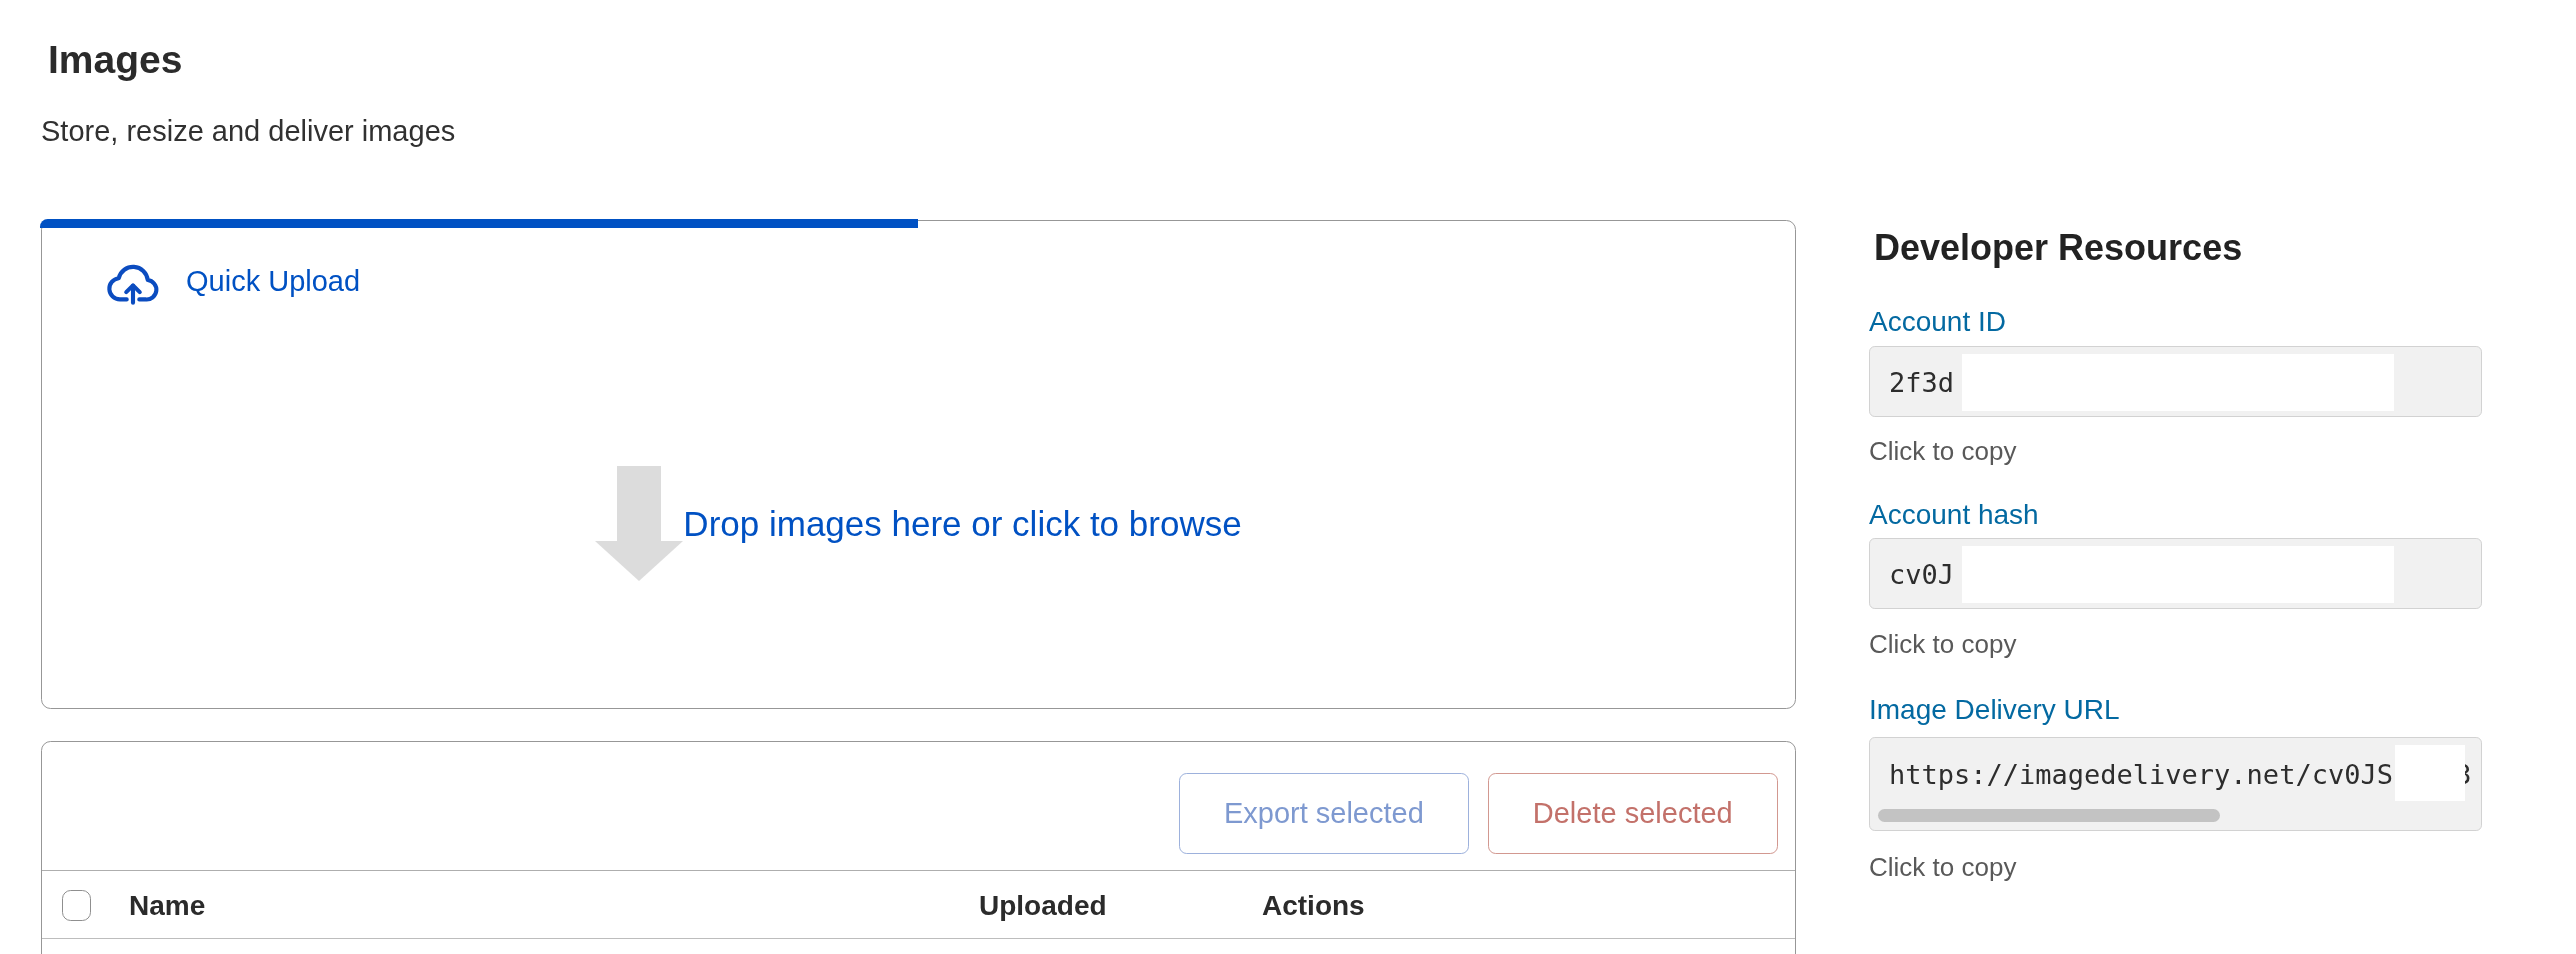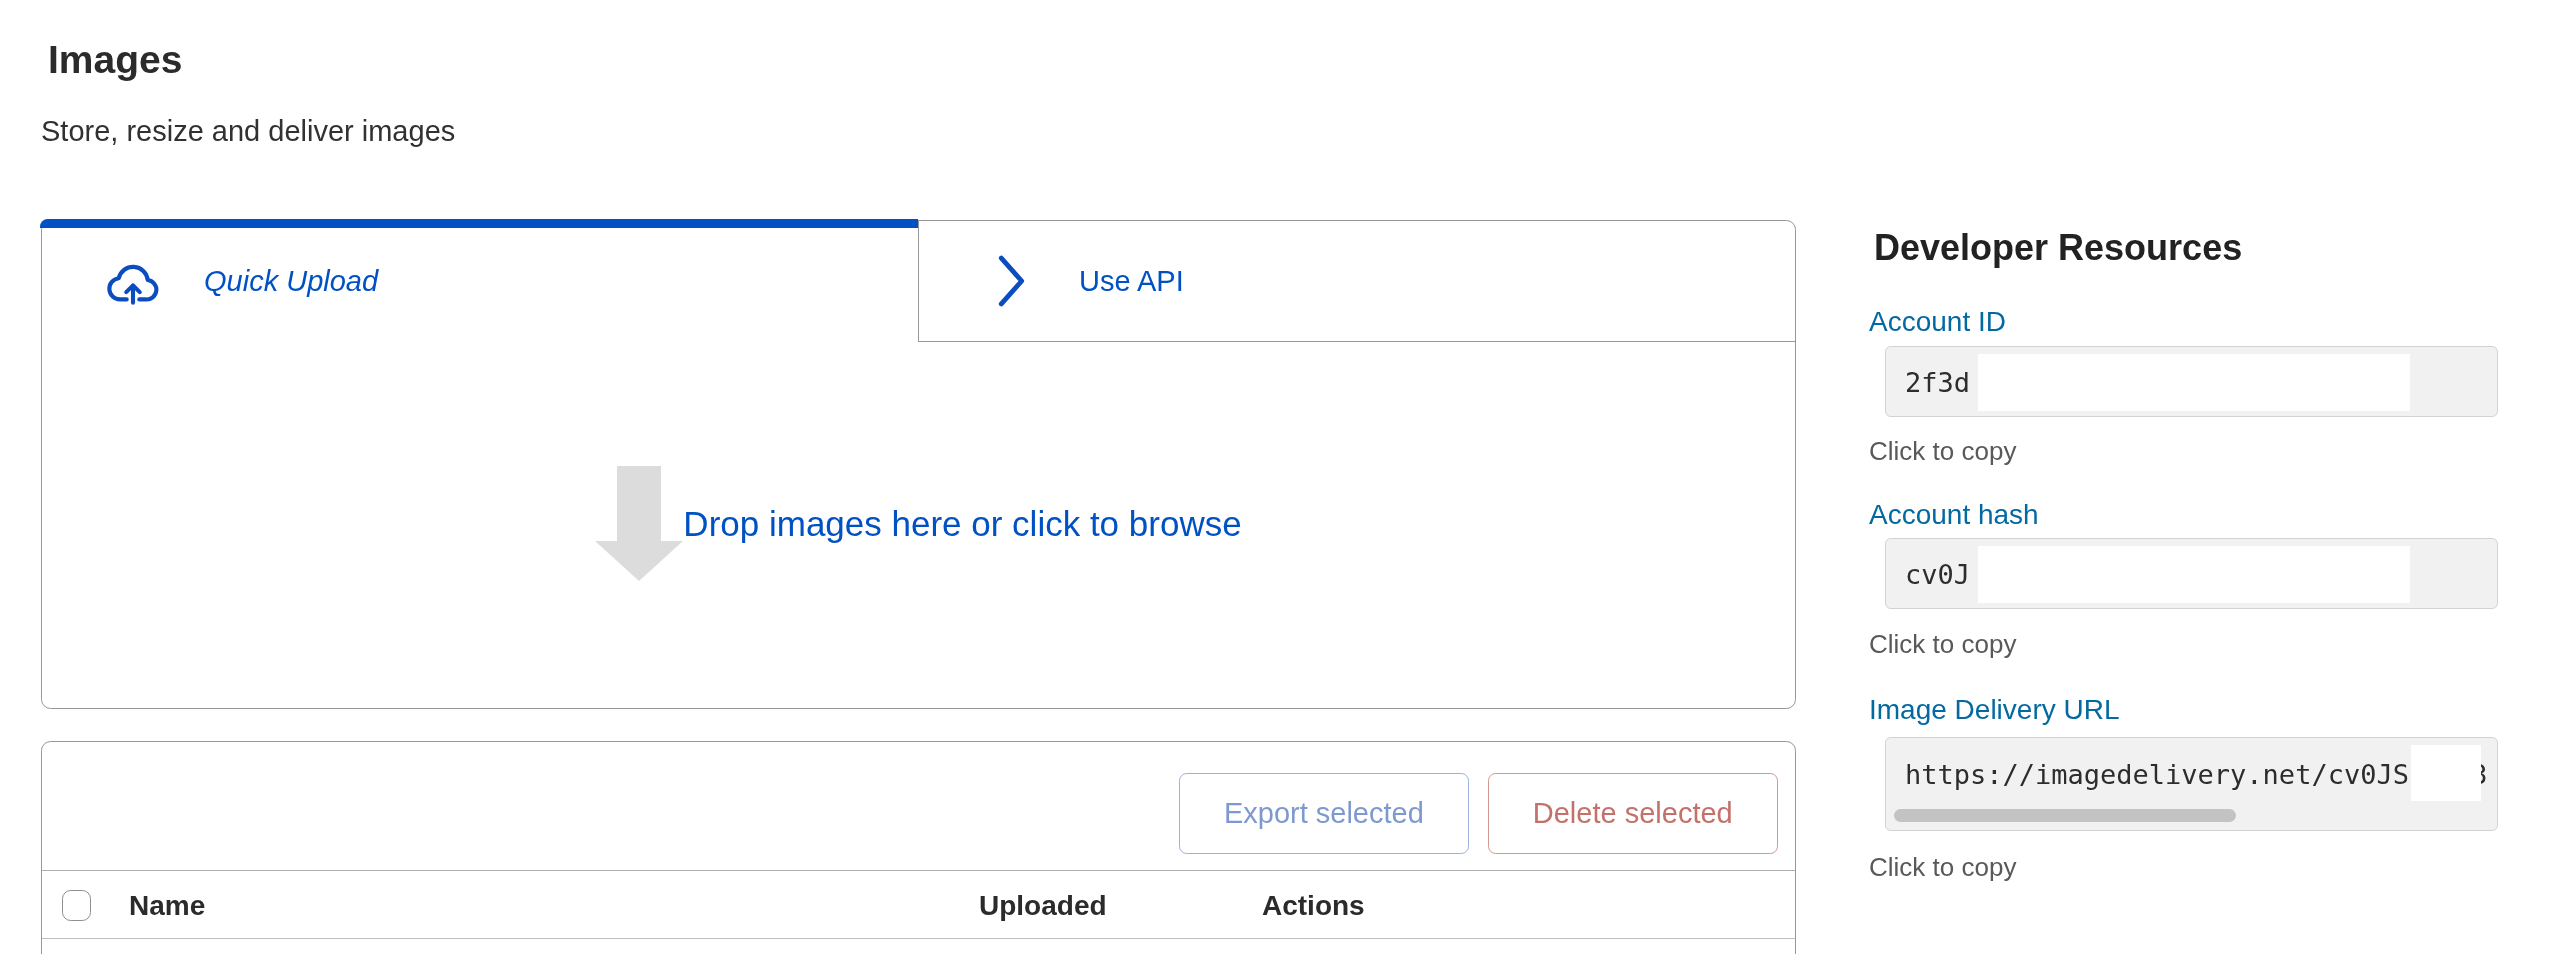--- a/index.html
+++ b/index.html
@@ -11,21 +11,21 @@
   #page-title { left:48px; top:38px; font-size:39px; font-weight:700; color:#2b2b2b; }
   #page-subtitle { left:41px; top:115px; font-size:29px; color:#313131; }
 
   
   #upload-panel { left:41px; top:220px; width:1755px; height:489px;
                   border:1.9px solid #979797; border-radius:9.6px; background:#fff; }
   #tabs-row { position:relative; height:121px; display:flex; }
   #active-tab-accent { position:absolute; top:-1.9px; left:-1.9px; width:878px; height:8.7px;
                        background:#0051c3; border-radius:7.7px 0 0 0; }
   .tab { display:flex; align-items:center; cursor:pointer; }
-  #tab-quick-upload { width:876px; padding-left:62px; gap:42px;font-style:italic; }
+  #tab-quick-upload { width:876px; padding-left:62px; gap:24px; }
   #tab-use-api { flex:1; border-left:1.9px solid #979797; border-bottom:1.9px solid #979797;
                  padding-left:77px; gap:52px; border-radius:0 7.7px 0 0; }
   .tab-label { font-size:29px; color:#0051c3; }
   .tab-icon svg { display:block; }
 
   
   #dropzone { height:363px; display:flex; align-items:center; justify-content:center; cursor:pointer; }
   #drop-arrow { width:88px; height:115px; position:relative; }
   #drop-arrow .shaft { position:absolute; left:22px; top:0; width:44px; height:77px; background:#dcdcdc; }
   #drop-arrow .head { position:absolute; left:0; top:75px; width:0; height:0;
@@ -51,21 +51,21 @@
   .col-header { position:absolute; top:19px; font-size:28px; font-weight:700; color:#2b2b2b; }
   #col-name { left:87px; }
   #col-uploaded { left:937px; }
   #col-actions { left:1220px; }
 
   
   #dev-resources { left:1869px; top:221px; width:613px; height:733px; }
   #dev-title { position:absolute; top:5.8px; left:5px; font-size:36px; font-weight:700; color:#222; }
   .dr-label { position:absolute; left:0; font-size:28px; color:#0369a1; }
   .dr-hint { position:absolute; left:0; font-size:26px; color:#595959; }
-  .dr-field { position:absolute; left:16px; width:613px; background:#f1f1f1;
+  .dr-field { position:absolute; left:0; width:613px; background:#f1f1f1;
               border:1.9px solid #d2d2d2; border-radius:5.8px; cursor:pointer;
               font-family:"DejaVu Sans Mono", monospace; font-size:27px; color:#2d2d2d; overflow:hidden; }
   .dr-value { position:absolute; left:19px; white-space:nowrap; }
   .redaction { position:absolute; background:#ffffff; }
   #account-id-label { top:85px; }
   #account-id-field { top:125px; height:71px; }
   #account-id-field .dr-value { top:20px; }
   #account-id-field .redaction { left:92px; right:87px; top:6.7px; bottom:4.8px; }
   #account-id-copy-hint { top:215px; }
   #account-hash-label { top:278px; }
@@ -97,28 +97,20 @@
       <span class="tab-icon">
         <svg width="58" height="50" viewBox="0 0 24 20" fill="none" stroke="#0b4cc0" stroke-width="1.7" stroke-linecap="round" stroke-linejoin="round">
           <path d="M9.4 17.2 H6.6 a4.4 4.4 0 0 1 -0.5 -8.77 A6.1 6.1 0 0 1 18.1 9.2 a3.8 3.8 0 0 1 -0.9 8 H14.6"></path>
           <path d="M12 18.6 V11.6"></path>
           <path d="M9.2 14.2 L12 11.4 L14.8 14.2"></path>
         </svg>
       </span>
       <span class="tab-label">Quick Upload</span>
     </div>
 
-    <div class="tab" id="tab-use-api">
-      <span class="tab-icon">
-        <svg width="31" height="56" viewBox="0 0 12 22" fill="none" stroke="#0b4cc0" stroke-width="1.9" stroke-linecap="round" stroke-linejoin="round">
-          <path d="M2 2 L10 11 L2 20"></path>
-        </svg>
-      </span>
-      <span class="tab-label">Use API</span>
-    </div>
   </div>
 
   <div id="dropzone">
     <div id="drop-arrow">
       <div class="shaft"></div>
       <div class="head"></div>
     </div>
     <div id="dropzone-label">Drop images here or click to browse</div>
   </div>
 </div>

